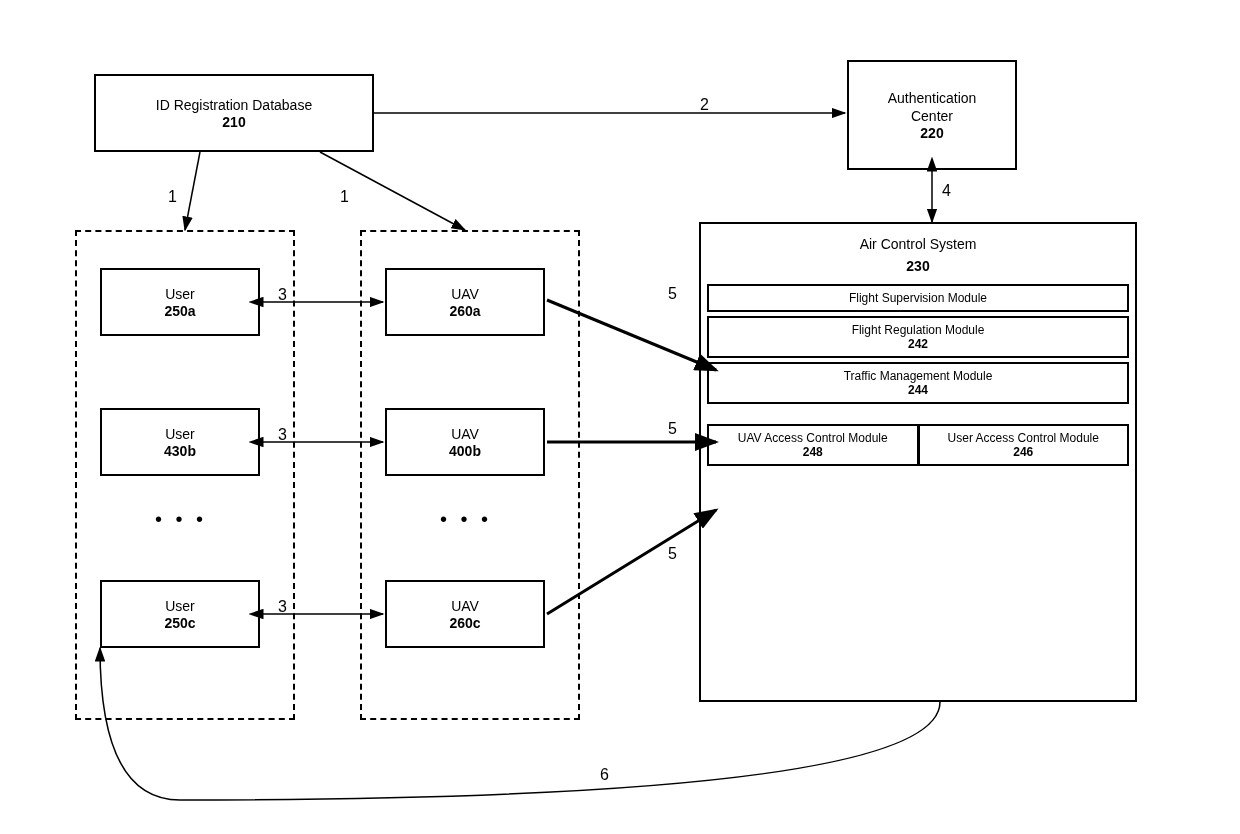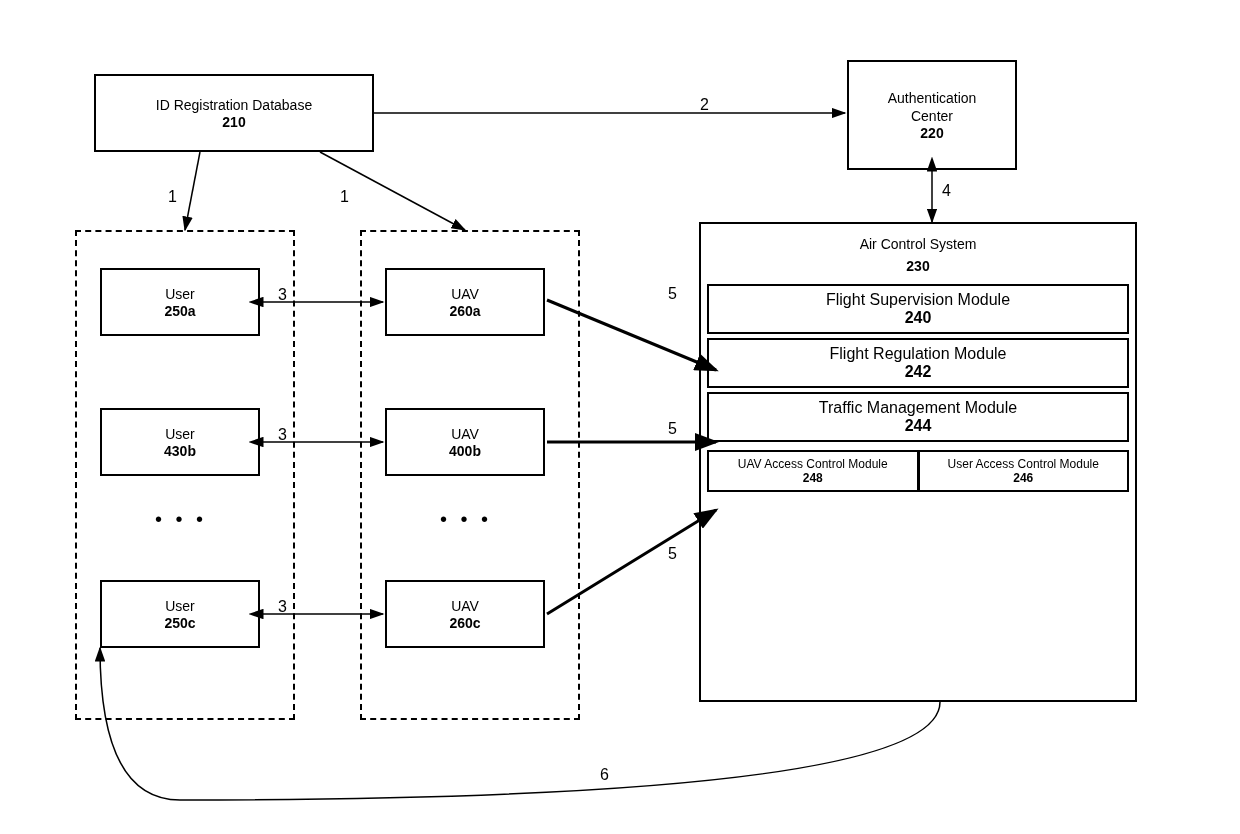--- a/index.html
+++ b/index.html
@@ -64,31 +64,31 @@
       font-size: 14px;
       padding: 4px 0 2px 0;
     }
     .acs-title-bold {
       font-weight: bold;
     }
     .module-box {
       border: 2px solid #000;
       background: #fff;
       text-align: center;
-      font-size: 16px;
+      font-size: 12px;
       padding: 5px 4px;
       margin: 4px 6px;
     }
     .module-id {
       font-weight: bold;
     }
     .bottom-modules {
       display: flex;
       flex-direction: row;
-      margin: 8px 6px;
+      margin: 20px 6px;
       gap: 0;
       border-radius: 20px;
     }
     .bottom-module {
       flex: 1;
       border: 2px solid #000;
       background: #fff;
       text-align: center;
       font-size: 12px;
       padding: 5px 3px;
@@ -152,21 +152,20 @@
 
   <div class="label-num" style="left:440px; top:508px; font-size:20px; letter-spacing:4px;">• • •</div>
 
   <div class="acs-outer" style="left:699px; top:222px; width:438px; height:480px;">
     <div style="text-align:center; padding: 8px 0 4px 0;">
       <div class="acs-title">Air Control System</div>
       <div class="acs-title acs-title-bold">230</div>
     </div>
     <div class="module-box">
       <div>Flight Supervision Module</div>
-      <div class="module-id">240</div>
     </div>
     <div class="module-box">
       <div>Flight Regulation Module</div>
       <div class="module-id">242</div>
     </div>
     <div class="module-box">
       <div>Traffic Management Module</div>
       <div class="module-id">244</div>
     </div>
     <div class="bottom-modules">

